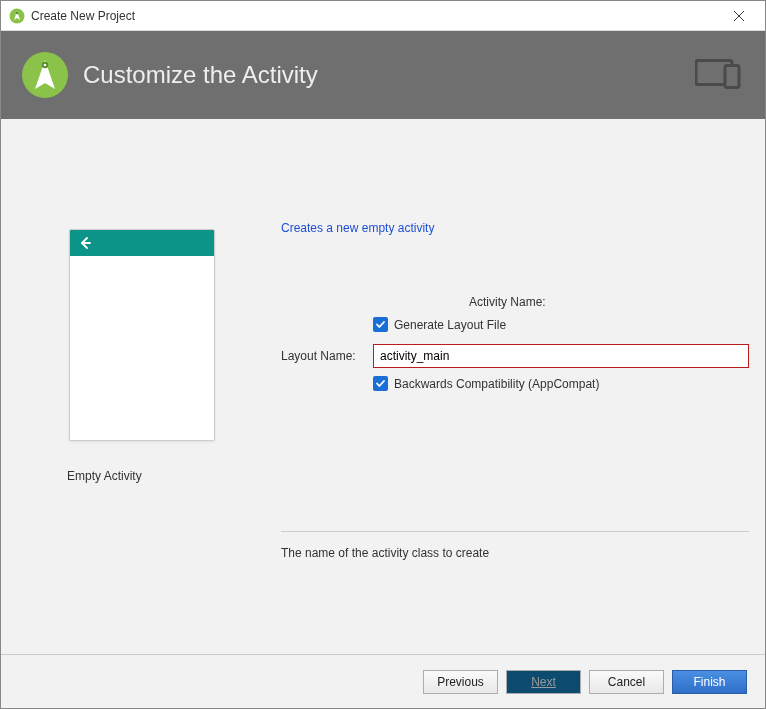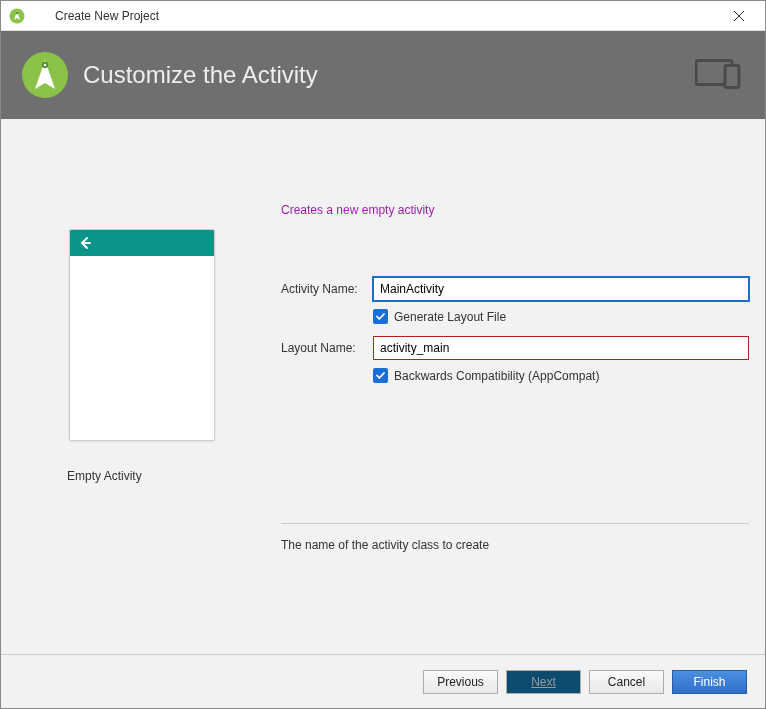--- a/index.html
+++ b/index.html
@@ -15,21 +15,20 @@
     border: 1px solid #888;
   }
   
   .titlebar {
     height: 30px;
     display: flex;
     align-items: center;
     padding: 0 6px 0 8px;
     background: #fff;
     border-bottom: 1px solid #ddd;
-    gap: 24px;
   }
   .titlebar .app-icon {
     width: 16px; height: 16px; margin-right: 6px;
   }
   .titlebar .title { flex: 1; font-size: 12px; color: #333; }
   .titlebar .close {
     width: 40px; height: 28px; display:flex; align-items:center; justify-content:center;
     color:#333; cursor:pointer;
   }
 
@@ -97,22 +96,23 @@
   }
 
   .form-pane {
     position: absolute;
     left: 280px;
     right: 16px;
     top: 84px;
   }
   .form-intro {
     font-size: 12px;
-    color: #a21caf;
+    color: #1d4ed8;
     margin-bottom: 60px;
+    margin-top: 18px;
   }
 
   .form-row {
     display: flex;
     align-items: center;
     margin-bottom: 8px;
     justify-content: center;
   }
   .form-row label {
     width: 92px;
@@ -249,21 +249,20 @@
       </div>
     </div>
     <div class="preview-label">Empty Activity</div>
   </div>
 
   <div class="form-pane">
     <div class="form-intro">Creates a new empty activity</div>
 
     <div class="form-row">
       <label>Activity Name:</label>
-      <input type="text" class="focused" value="MainActivity" style="">
     </div>
 
     <div class="check-row">
       <span class="checkbox">
         <svg width="11" height="11" viewBox="0 0 11 11">
           <path d="M2 5.5 L4.3 8 L9 3" stroke="#fff" stroke-width="1.8" fill="none" stroke-linecap="round" stroke-linejoin="round"></path>
         </svg>
       </span>
       <span>Generate Layout File</span>
     </div>

